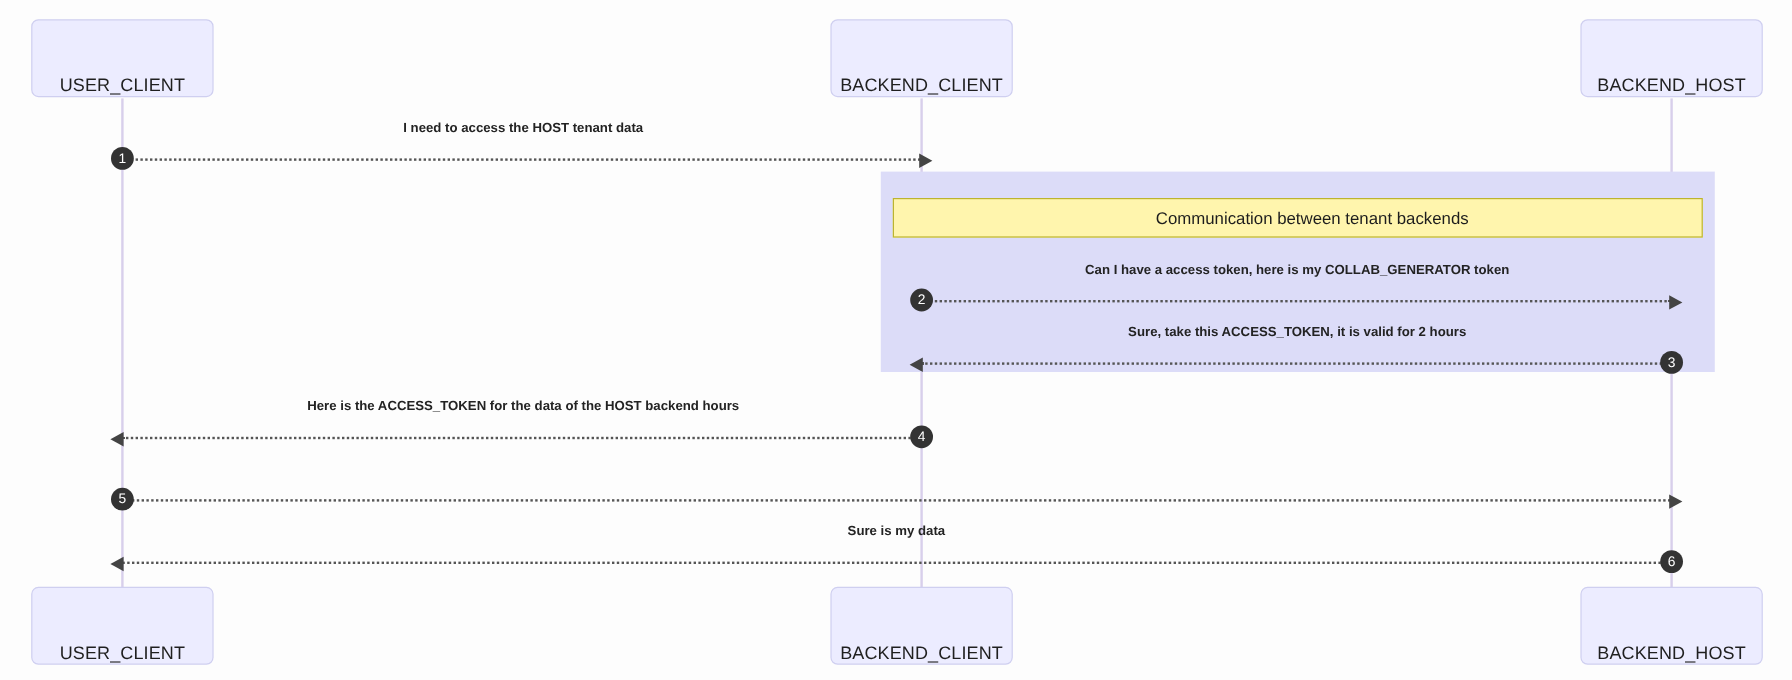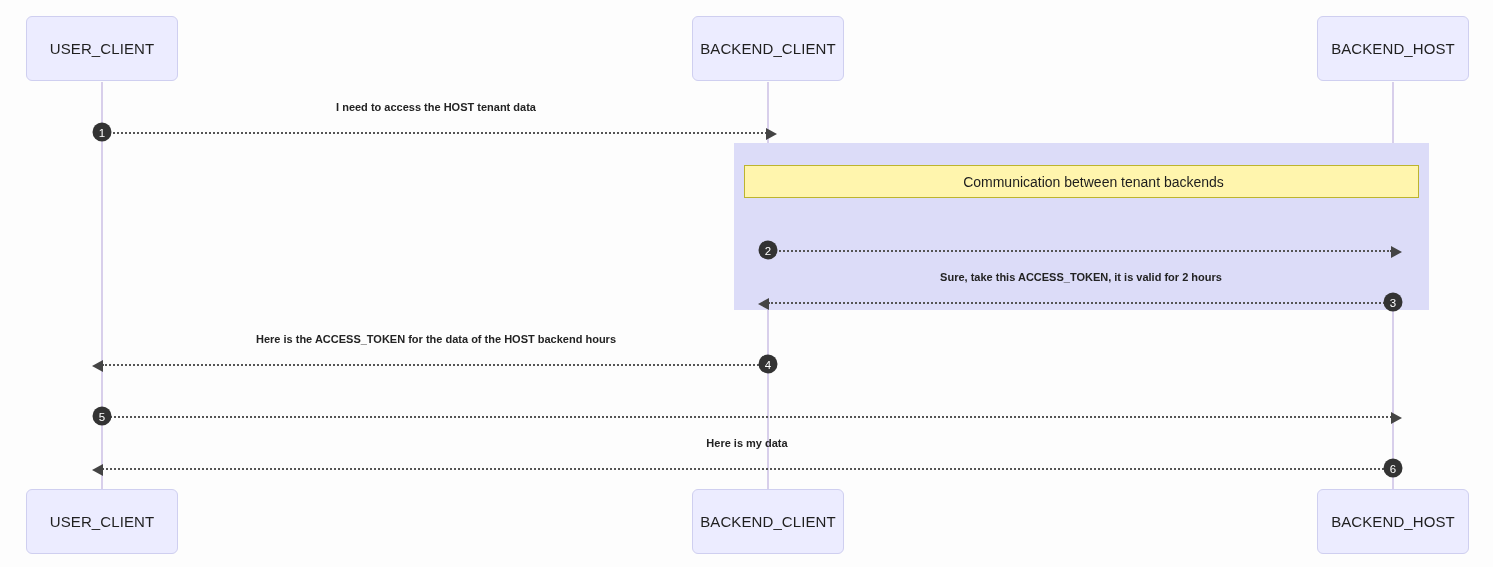--- a/index.html
+++ b/index.html
@@ -32,21 +32,21 @@
   
   .actor-box {
     position: absolute;
     width: 152px;
     height: 65px;
     background: #ececff;
     border: 1px solid #cfcff0;
     border-radius: 6px;
     box-sizing: border-box;
     display: flex;
-    align-items: center;
+    align-items: flex-end;
     justify-content: center;
   }
   .actor-label {
     font-size: 15px;
     color: #1f1f1f;
     font-family: "Liberation Sans", sans-serif;
     letter-spacing: 0.1px;
     white-space: nowrap;
   }
 
@@ -158,20 +158,21 @@
   <div class="actor-box" style="left:1317px; top:489px;">
     <span class="actor-label">BACKEND_HOST</span>
   </div>
 
   <div class="msg-label" style="left:436px; top:101px;">I need to access the HOST tenant data</div>
   <div class="msg" style="left:102px; top:132px; width:665px;">
     <span class="arrow-head right"></span>
   </div>
   <div class="seq-num" style="left:102px; top:132px;">1</div>
 
+  <div class="msg-label" style="left:1081px; top:219px;">Can I have a access token, here is my COLLAB_GENERATOR token</div>
   <div class="msg" style="left:768px; top:250px; width:624px;">
     <span class="arrow-head right"></span>
   </div>
   <div class="seq-num" style="left:768px; top:250px;">2</div>
 
   <div class="msg-label" style="left:1081px; top:271px;">Sure, take this ACCESS_TOKEN, it is valid for 2 hours</div>
   <div class="msg" style="left:768px; top:302px; width:624px;">
     <span class="arrow-head left"></span>
   </div>
   <div class="seq-num" style="left:1393px; top:302px;">3</div>
@@ -180,19 +181,19 @@
   <div class="msg" style="left:102px; top:364px; width:665px;">
     <span class="arrow-head left"></span>
   </div>
   <div class="seq-num" style="left:768px; top:364px;">4</div>
 
   <div class="msg" style="left:102px; top:416px; width:1290px;">
     <span class="arrow-head right"></span>
   </div>
   <div class="seq-num" style="left:102px; top:416px;">5</div>
 
-  <div class="msg-label" style="left:747px; top:437px;">Here is my data</div>
+  <div class="msg-label" style="left:747px; top:437px;">Sure is my data</div>
   <div class="msg" style="left:102px; top:468px; width:1290px;">
     <span class="arrow-head left"></span>
   </div>
   <div class="seq-num" style="left:1393px; top:468px;">6</div>
 
 </div>
 
 </body></html>

